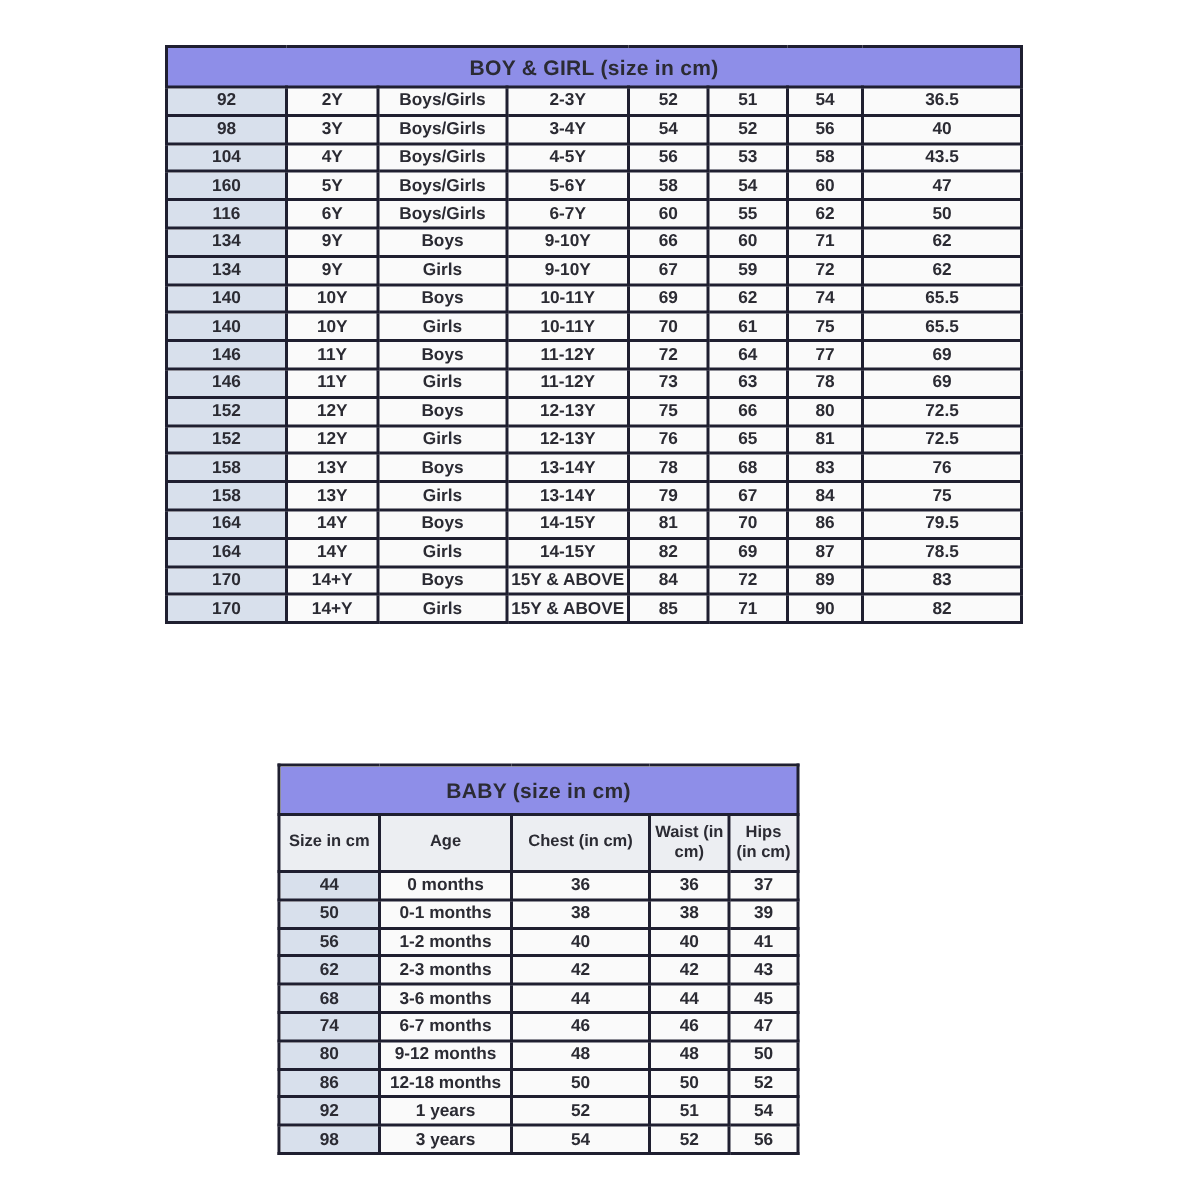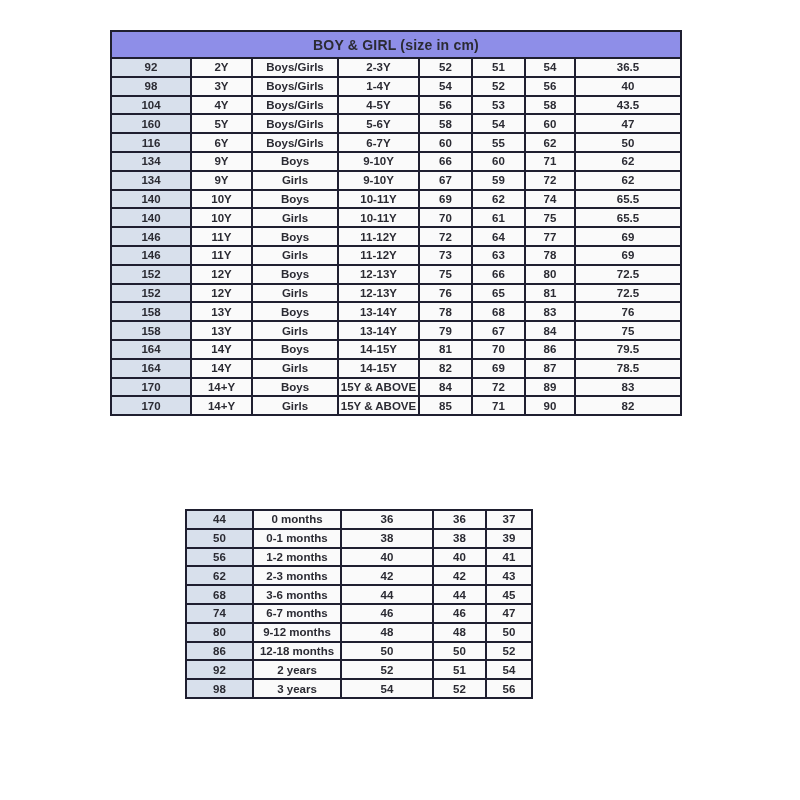--- a/index.html
+++ b/index.html
@@ -86,21 +86,21 @@
           <td>2-3Y</td>
           <td>52</td>
           <td>51</td>
           <td>54</td>
           <td>36.5</td>
         </tr>
         <tr>
           <td class="first-col">98</td>
           <td>3Y</td>
           <td>Boys/Girls</td>
-          <td>1-4Y</td>
+          <td>3-4Y</td>
           <td>54</td>
           <td>52</td>
           <td>56</td>
           <td>40</td>
         </tr>
         <tr>
           <td class="first-col">104</td>
           <td>4Y</td>
           <td>Boys/Girls</td>
           <td>4-5Y</td>
@@ -274,20 +274,30 @@
 
   <table class="chart baby" style="left:185px; top:509px; width:346px;">
     <colgroup>
       <col style="width:67px">
         <col style="width:88px">
         <col style="width:92px">
       <col style="width:53px">
         <col style="width:46px">
     </colgroup>
     <thead>
+      <tr>
+        <th class="title" colspan="5">BABY (size in cm)</th>
+      </tr>
+      <tr class="header-row">
+          <th>Size in cm</th>
+          <th>Age</th>
+          <th>Chest (in cm)</th>
+          <th>Waist (in cm)</th>
+          <th>Hips (in cm)</th>
+        </tr>
     </thead>
     <tbody>
         <tr>
           <td class="first-col">44</td>
           <td>0 months</td>
           <td>36</td>
           <td>36</td>
           <td>37</td>
         </tr>
         <tr>
@@ -334,21 +344,21 @@
         </tr>
         <tr>
           <td class="first-col">86</td>
           <td>12-18 months</td>
           <td>50</td>
           <td>50</td>
           <td>52</td>
         </tr>
         <tr>
           <td class="first-col">92</td>
-          <td>2 years</td>
+          <td>1 years</td>
           <td>52</td>
           <td>51</td>
           <td>54</td>
         </tr>
         <tr>
           <td class="first-col">98</td>
           <td>3 years</td>
           <td>54</td>
           <td>52</td>
           <td>56</td>

